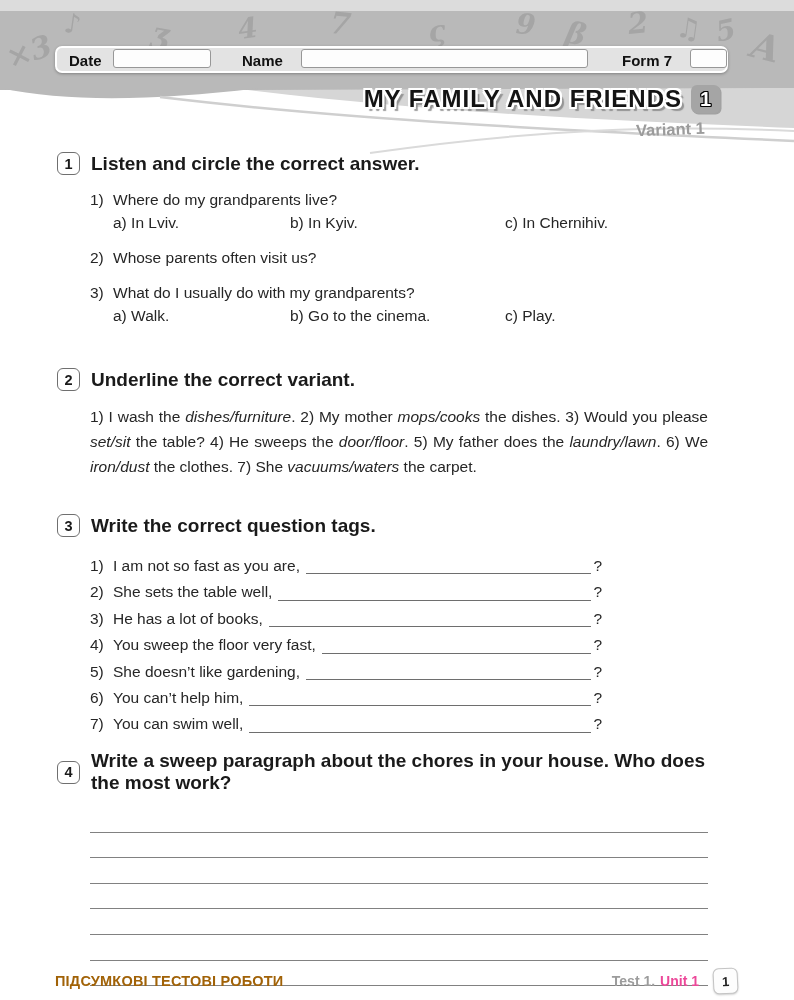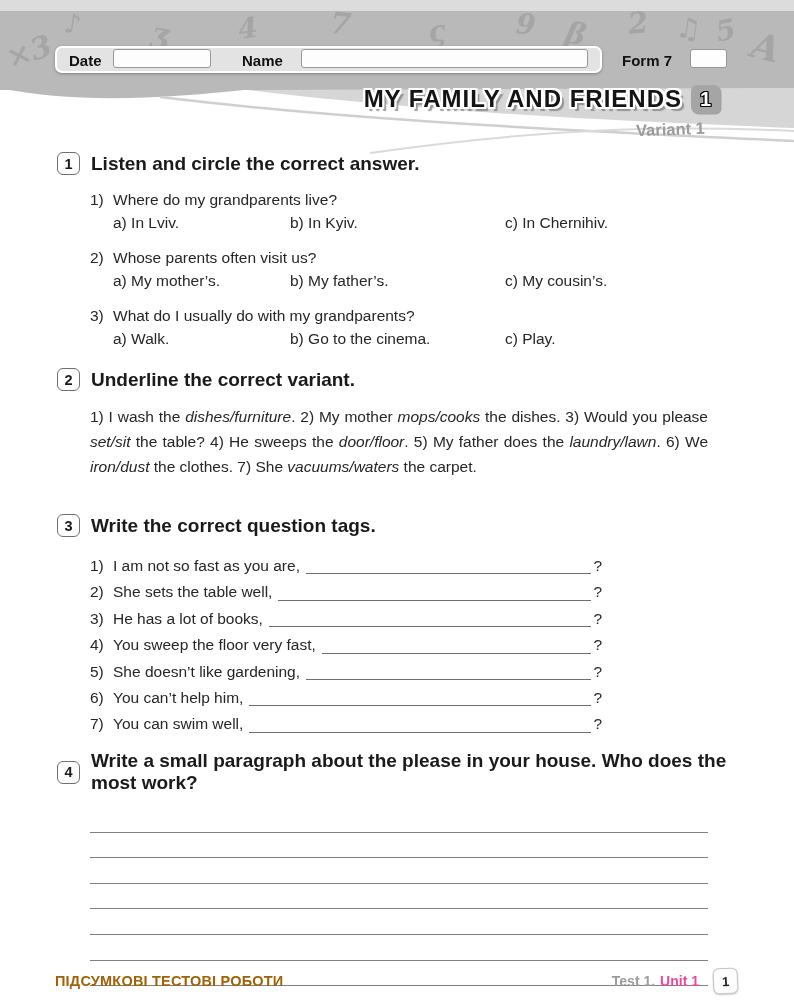--- a/index.html
+++ b/index.html
@@ -16,21 +16,21 @@
   .g3{left:238px;top:12px;font-size:28px;transform:rotate(-8deg);color:#c2c2c2;}
   .g4{left:330px;top:6px;font-size:30px;transform:rotate(6deg);color:#adadad;}
   .g5{left:428px;top:14px;font-size:29px;transform:rotate(-10deg);color:#c2c2c2;}
   .g6{left:516px;top:8px;font-size:28px;transform:rotate(5deg);color:#a7a7a7;}
   .g7{left:566px;top:16px;font-size:30px;transform:rotate(12deg);color:#a7a7a7;}
   .g8{left:628px;top:6px;font-size:29px;transform:rotate(-6deg);color:#b3b3b3;}
   .g9{left:676px;top:12px;font-size:28px;transform:rotate(8deg);color:#a5a5a5;}
   .g10{left:716px;top:14px;font-size:28px;transform:rotate(-12deg);color:#b0b0b0;}
   .g11{left:752px;top:26px;font-size:36px;transform:rotate(14deg);color:#9c9c9c;}
 
-  .idbar{position:absolute;left:55px;top:46px;width:547px;height:27px;box-sizing:border-box;
+  .idbar{position:absolute;left:55px;top:46px;width:673px;height:27px;box-sizing:border-box;
          background:#e3e3e3;border:2px solid #fff;border-radius:7px;
          box-shadow:0 1px 3px rgba(0,0,0,.3);}
   .idbar .lab{position:absolute;top:50%;transform:translateY(-50%);
               font-weight:bold;font-size:15px;color:#121212;white-space:nowrap;}
   .lab-date{left:12px;} .lab-name{left:185px;} .lab-form{left:565px;}
   .hinput{position:absolute;top:1px;height:19px;background:#fdfdfd;border:1px solid #979797;
           border-radius:3px;padding:0 4px;font:14px "Liberation Sans",sans-serif;box-sizing:border-box;}
   .inp-date{left:56px;width:98px;} .inp-name{left:244px;width:287px;} .inp-form{left:633px;width:37px;}
 
   .title-row{position:absolute;top:85px;right:74px;display:flex;align-items:center;gap:9px;}
@@ -136,25 +136,20 @@
             <span class="opt">a) In Lviv.</span>
             <span class="opt">b) In Kyiv.</span>
             <span class="opt">c) In Chernihiv.</span>
           </div>
         </div>
         <div class="q1-item">
           <div class="q1-q">
             <span class="num">2)</span>
             <span>Whose parents often visit us?</span>
           </div>
-          <div class="opts">
-            <span class="opt">a) My mother’s.</span>
-            <span class="opt">b) My father’s.</span>
-            <span class="opt">c) My cousin’s.</span>
-          </div>
         </div>
         <div class="q1-item">
           <div class="q1-q">
             <span class="num">3)</span>
             <span>What do I usually do with my grandparents?</span>
           </div>
           <div class="opts">
             <span class="opt">a) Walk.</span>
             <span class="opt">b) Go to the cinema.</span>
             <span class="opt">c) Play.</span>
@@ -218,21 +213,21 @@
           <span>You can swim well,</span>
           <span class="q3-fill"></span>
           <span class="qmark">?</span>
         </div>
       </div>
   </div>
 
   <div class="sec" id="sec4">
     <div class="q-head">
       <span class="q-box">4</span>
-      <span class="q-instr">Write a small paragraph about the please in your house. Who does the most work?</span>
+      <span class="q-instr">Write a sweep paragraph about the chores in your house. Who does the most work?</span>
     </div>
     <div class="wlines" id="q4-lines">
         <div class="wline"></div>
         <div class="wline"></div>
         <div class="wline"></div>
         <div class="wline"></div>
         <div class="wline"></div>
         <div class="wline"></div>
         <div class="wline"></div>
       </div>

